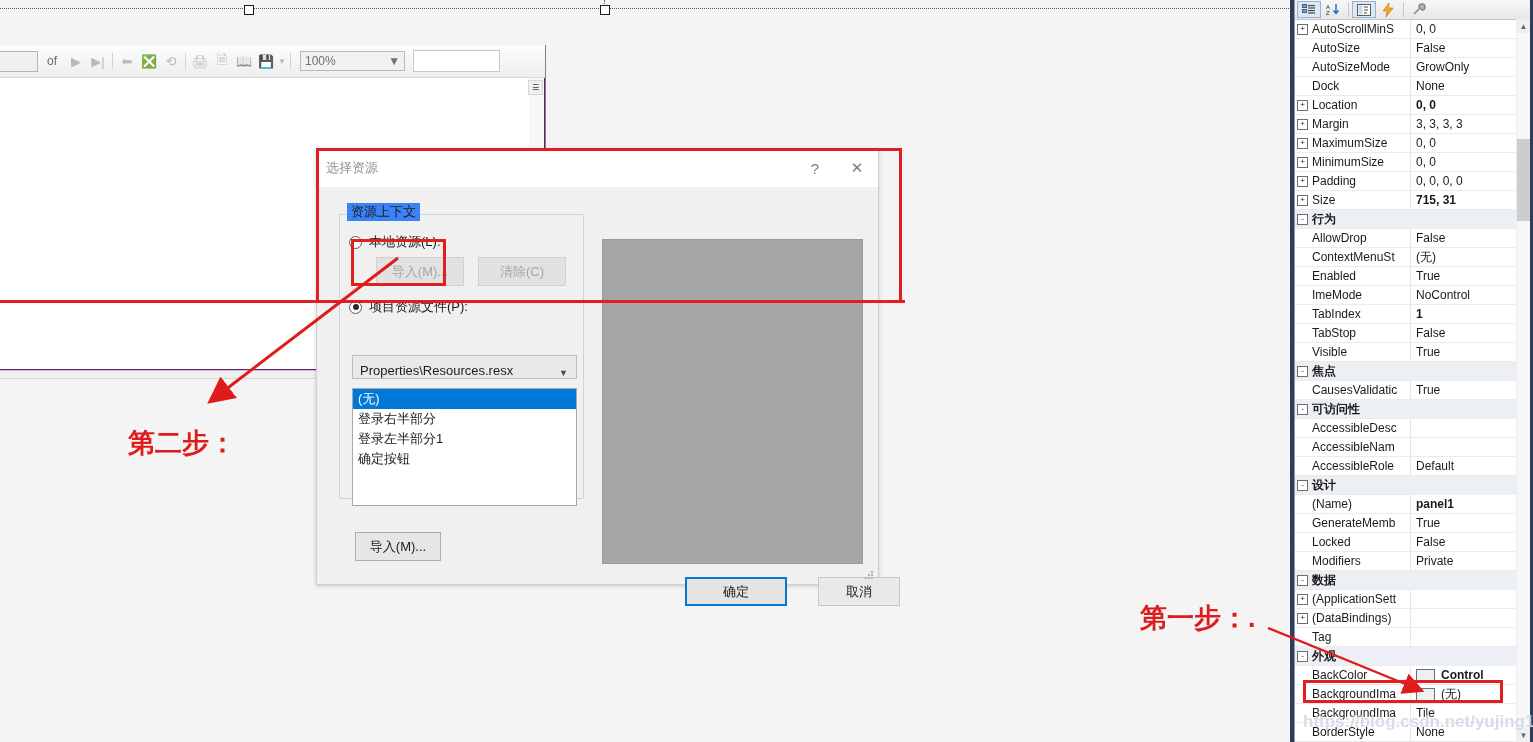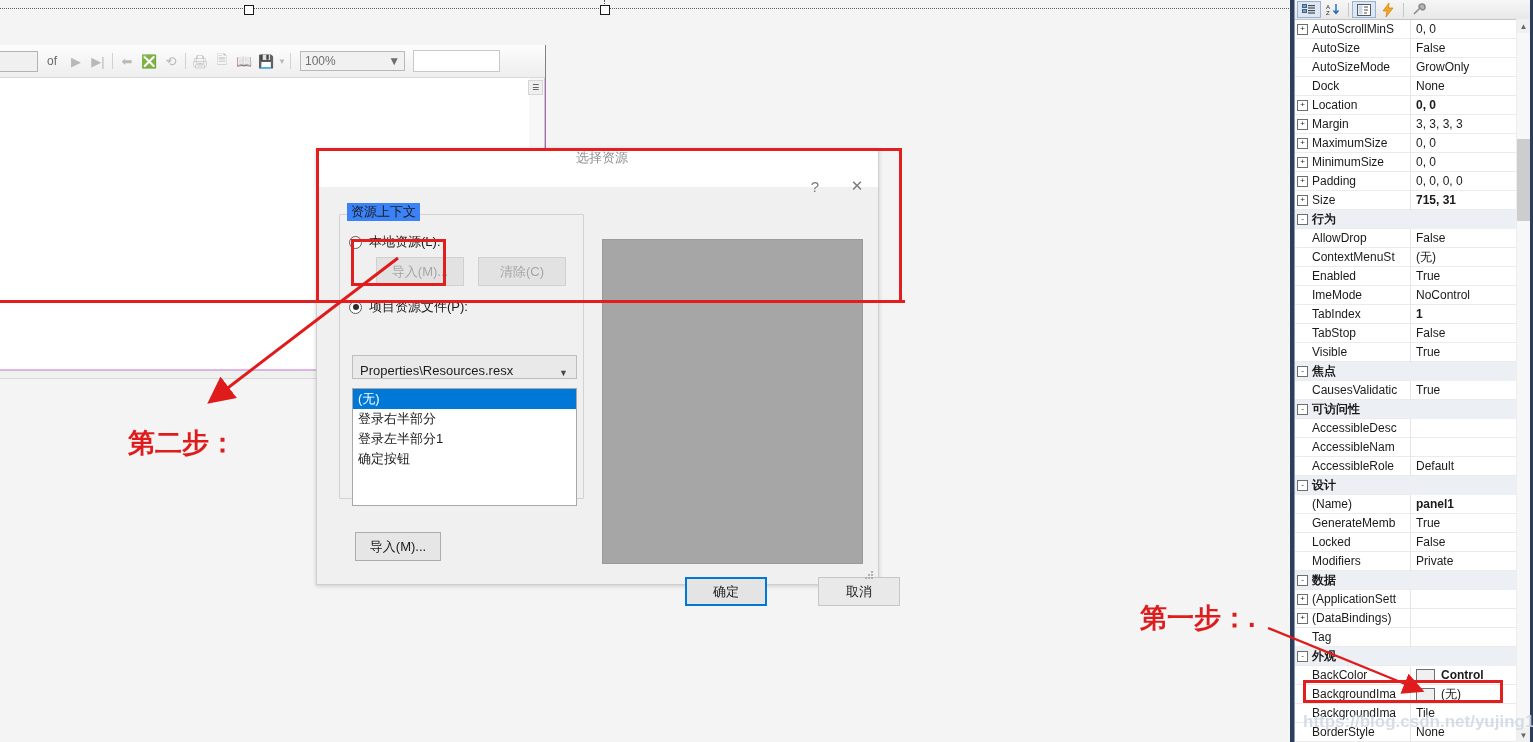--- a/index.html
+++ b/index.html
@@ -11,21 +11,21 @@
     -webkit-font-smoothing:antialiased;
   }
   
   #designer{position:absolute;left:0;top:0;width:1290px;height:742px;background:#f4f4f4;}
   #form-dashed{position:absolute;left:0;top:8px;width:1533px;height:0;
      border-top:1px dotted #5a5a5a;}
   #handle-a{position:absolute;left:244px;top:5px;width:8px;height:8px;background:#fff;border:1px solid #1a1a1a;}
   #handle-b{position:absolute;left:600px;top:5px;width:8px;height:8px;background:#fff;border:1px solid #1a1a1a;}
   #vdotted{position:absolute;left:604px;top:0;width:0;height:10px;border-left:1px dotted #5a5a5a;}
 
-  #rv-panel{position:absolute;left:0;top:45px;width:545px;height:325px;background:#f0abfc;
+  #rv-panel{position:absolute;left:0;top:45px;width:545px;height:325px;background:#701a75;
      border-right:1px solid #828282;border-bottom:1px solid #828282;}
   #rv-toolbar{position:absolute;left:0;top:0;width:545px;height:32px;
      background:linear-gradient(#fdfdfd,#eeeeee);border-bottom:1px solid #d9d9d9;
      display:flex;align-items:center;}
   .rv-page-box{width:40px;height:19px;background:#f0f0f0;border:1px solid #b4b4b4;margin-left:-4px;}
   .rv-of{margin:0 8px 0 9px;color:#6a6a6a;font-size:12px;}
   .rv-ico{width:22px;height:22px;display:flex;align-items:center;justify-content:center;
      color:#b9b9b9;font-size:13px;}
   .rv-sep{width:1px;height:16px;background:#d2d2d2;margin:0 3px;}
   .rv-zoom{width:105px;height:20px;background:#f1f1f1;border:1px solid #b9b9b9;
@@ -42,21 +42,21 @@
   #panel-sel2{position:absolute;left:0;top:378px;width:604px;height:0;border-top:1px solid #d7d7d7;}
   #panel-strip{position:absolute;left:0;top:371px;width:604px;height:7px;background:#f0f0f0;}
 
   #red-line-h{position:absolute;left:0;top:300px;width:905px;height:0;border-top:3px solid #e21f1f;}
   #red-rect{position:absolute;left:316px;top:148px;width:586px;height:155px;
      border:3px solid #e21f1f;box-sizing:border-box;}
 
   
   #dialog{position:absolute;left:316px;top:148px;width:561px;height:435px;
      background:#f0f0f0;border:1px solid #cfcfcf;box-shadow:0 1px 4px rgba(0,0,0,.18);}
-  #dlg-title{height:38px;background:#ffffff;display:flex;align-items:center;flex-direction:column;}
+  #dlg-title{height:38px;background:#ffffff;display:flex;align-items:center;}
   #dlg-title-text{margin-left:9px;color:#8f8f8f;font-size:13px;}
   #dlg-title-btns{margin-left:auto;display:flex;}
   .dlg-tbtn{width:42px;height:38px;display:flex;align-items:center;justify-content:center;
      color:#7a7a7a;font-size:15px;}
   #dlg-body{position:relative;height:397px;}
 
   #grp{position:absolute;left:22px;top:16px;width:245px;height:296px;}
   #grp-line{position:absolute;left:0;top:11px;width:245px;height:285px;
      border:1px solid #d2d2d2;border-radius:1px;box-sizing:border-box;}
   #grp-label{position:absolute;left:8px;top:0;background:#3b82f6;padding:0 4px;font-size:13px;color:#1c1c1c;}
@@ -79,21 +79,21 @@
 
   #listbox{position:absolute;left:35px;top:201px;width:225px;height:118px;background:#fff;
      border:1px solid #a8a8a8;box-sizing:border-box;overflow:hidden;}
   .li{height:20px;line-height:20px;padding-left:5px;font-size:13px;color:#1a1a1a;}
   .li.sel{background:#0078d7;color:#fff;}
 
   #preview{position:absolute;left:285px;top:52px;width:261px;height:325px;background:#a6a6a6;
      border:1px solid #9a9a9a;box-sizing:border-box;}
 
   #dlg-footer{position:absolute;left:0;top:335px;width:561px;height:62px;}
-  #btn-ok{position:absolute;left:368px;top:55px;width:82px;height:29px;background:#e4e4e4;
+  #btn-ok{position:absolute;left:368px;top:55px;width:102px;height:29px;background:#e4e4e4;
      border:2px solid #0078d7;box-sizing:border-box;display:flex;align-items:center;
      justify-content:center;font-size:13px;color:#1a1a1a;}
   #btn-cancel{position:absolute;left:461px;top:55px;width:82px;height:29px;background:#e9e9e9;
      border:1px solid #c6c6c6;box-sizing:border-box;display:flex;align-items:center;
      justify-content:center;font-size:13px;color:#1a1a1a;margin-left:40px;}
   #grip{position:absolute;right:4px;bottom:3px;width:10px;height:10px;}
   #grip i{position:absolute;width:2px;height:2px;background:#b0b0b0;}
 
   #hl-import{position:absolute;left:351px;top:239px;width:95px;height:47px;
      border:3px solid #e21f1f;box-sizing:border-box;}

